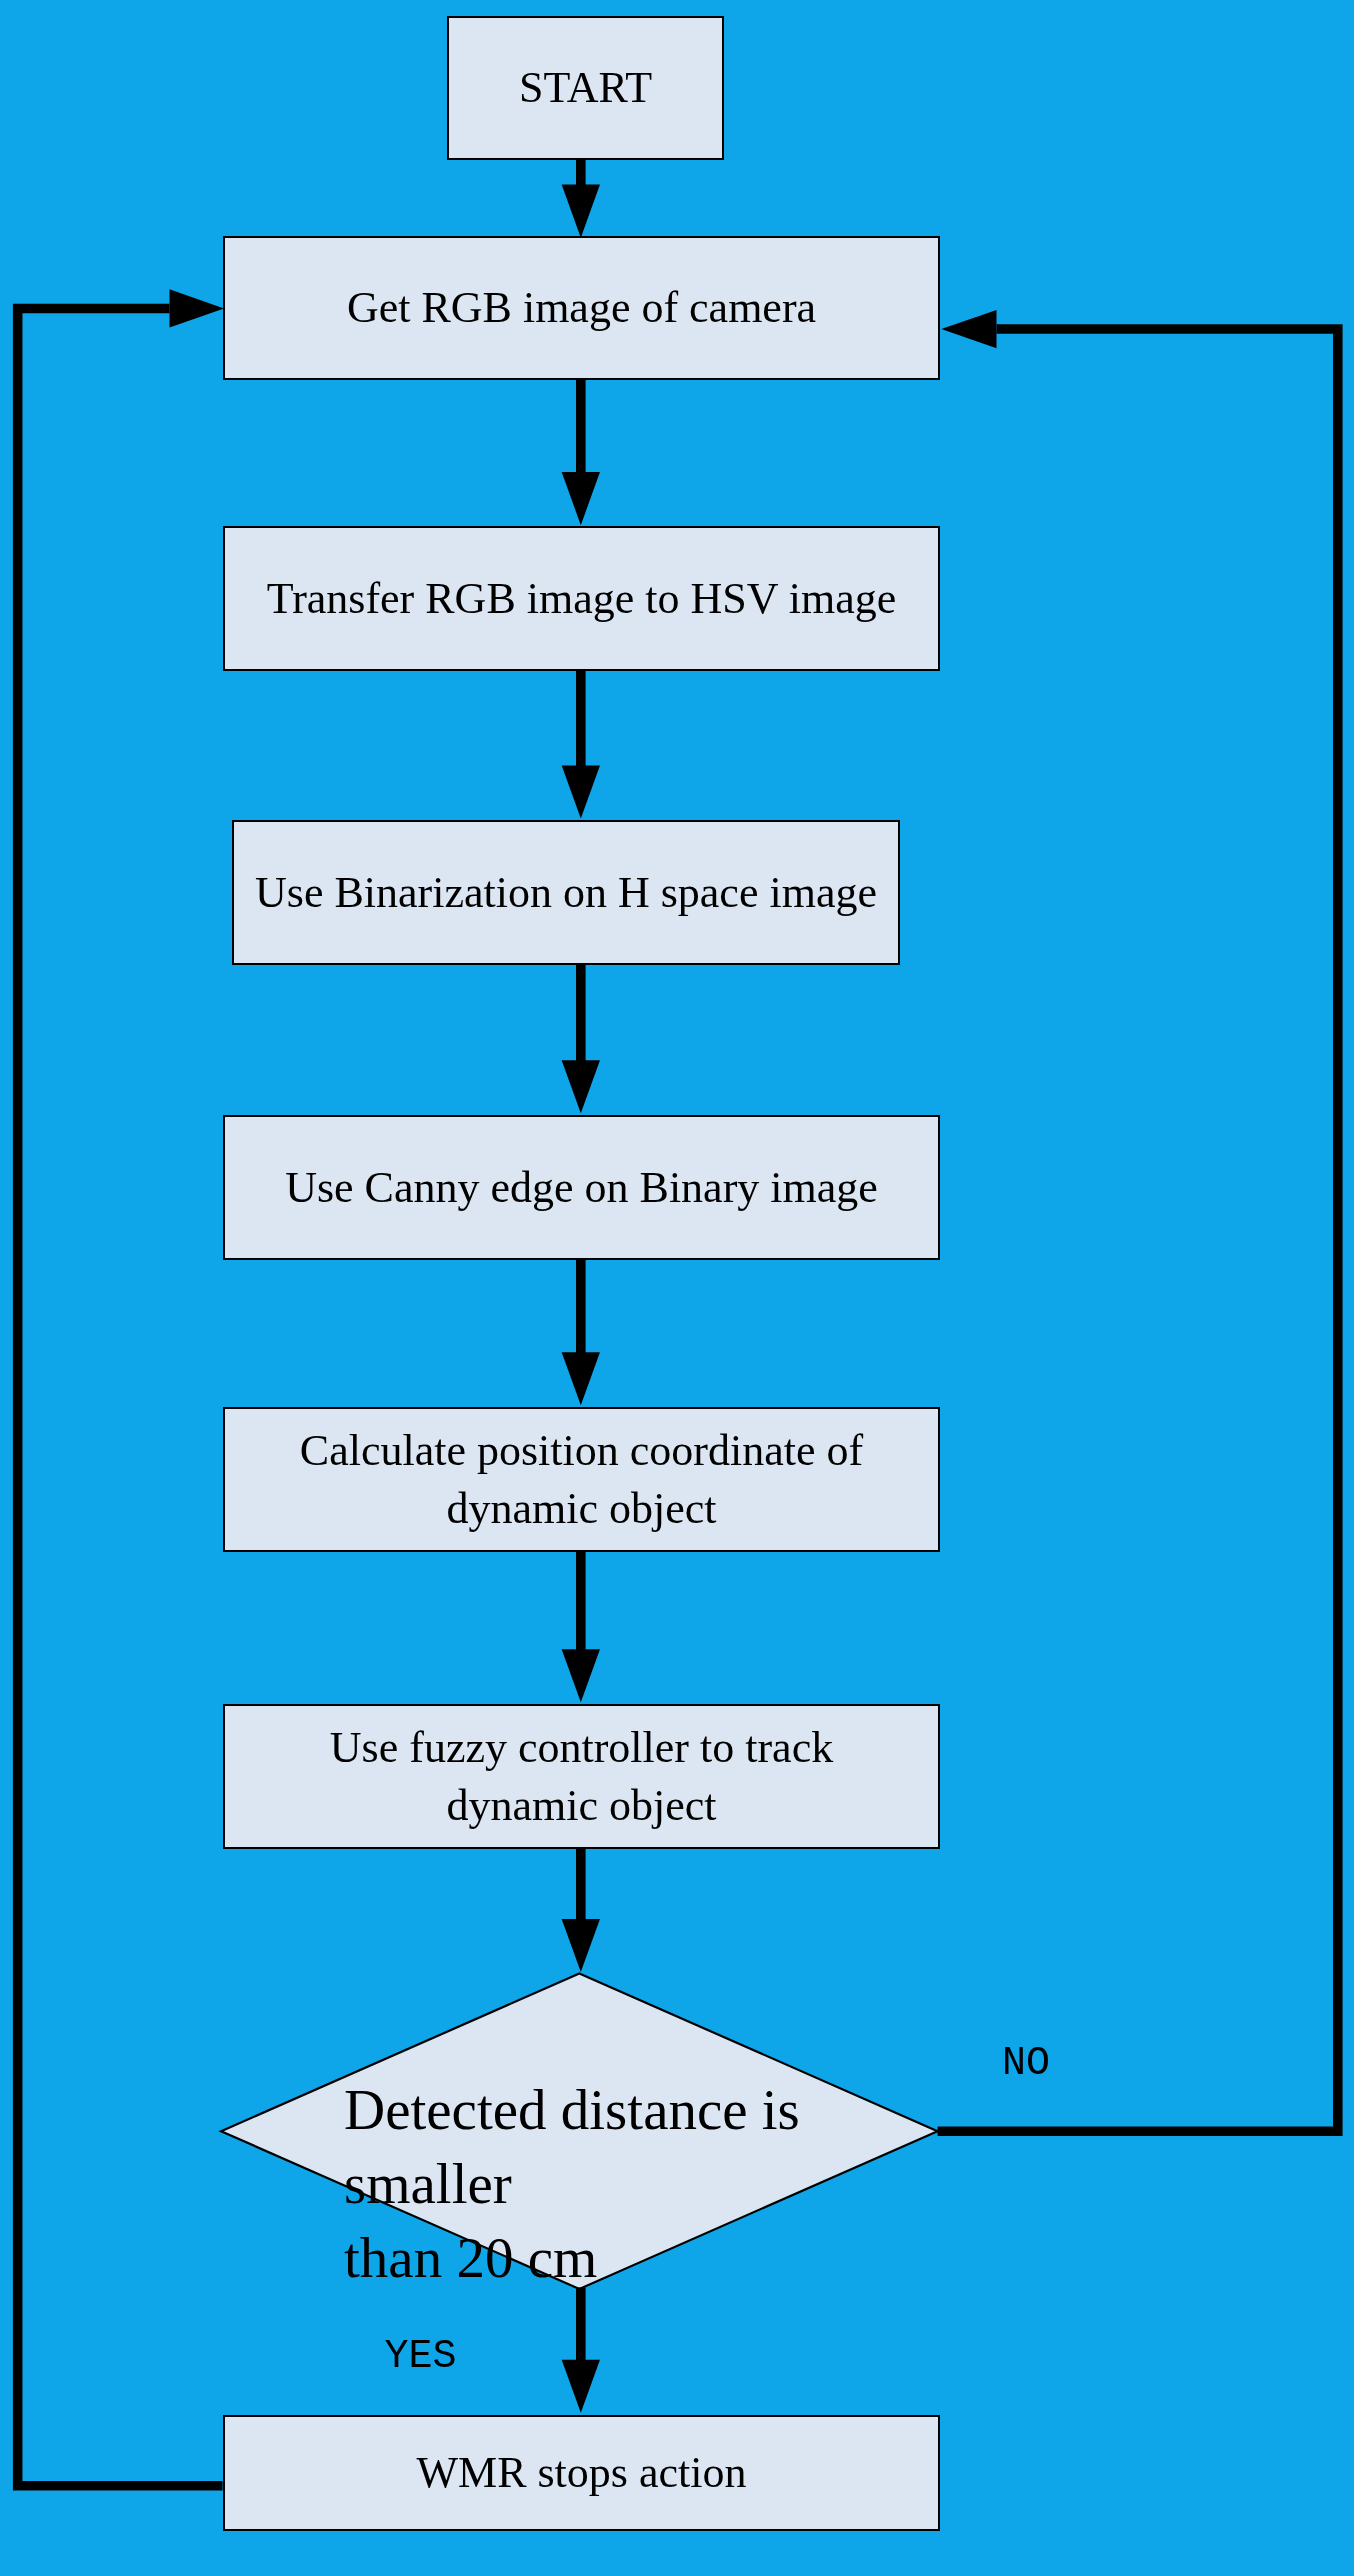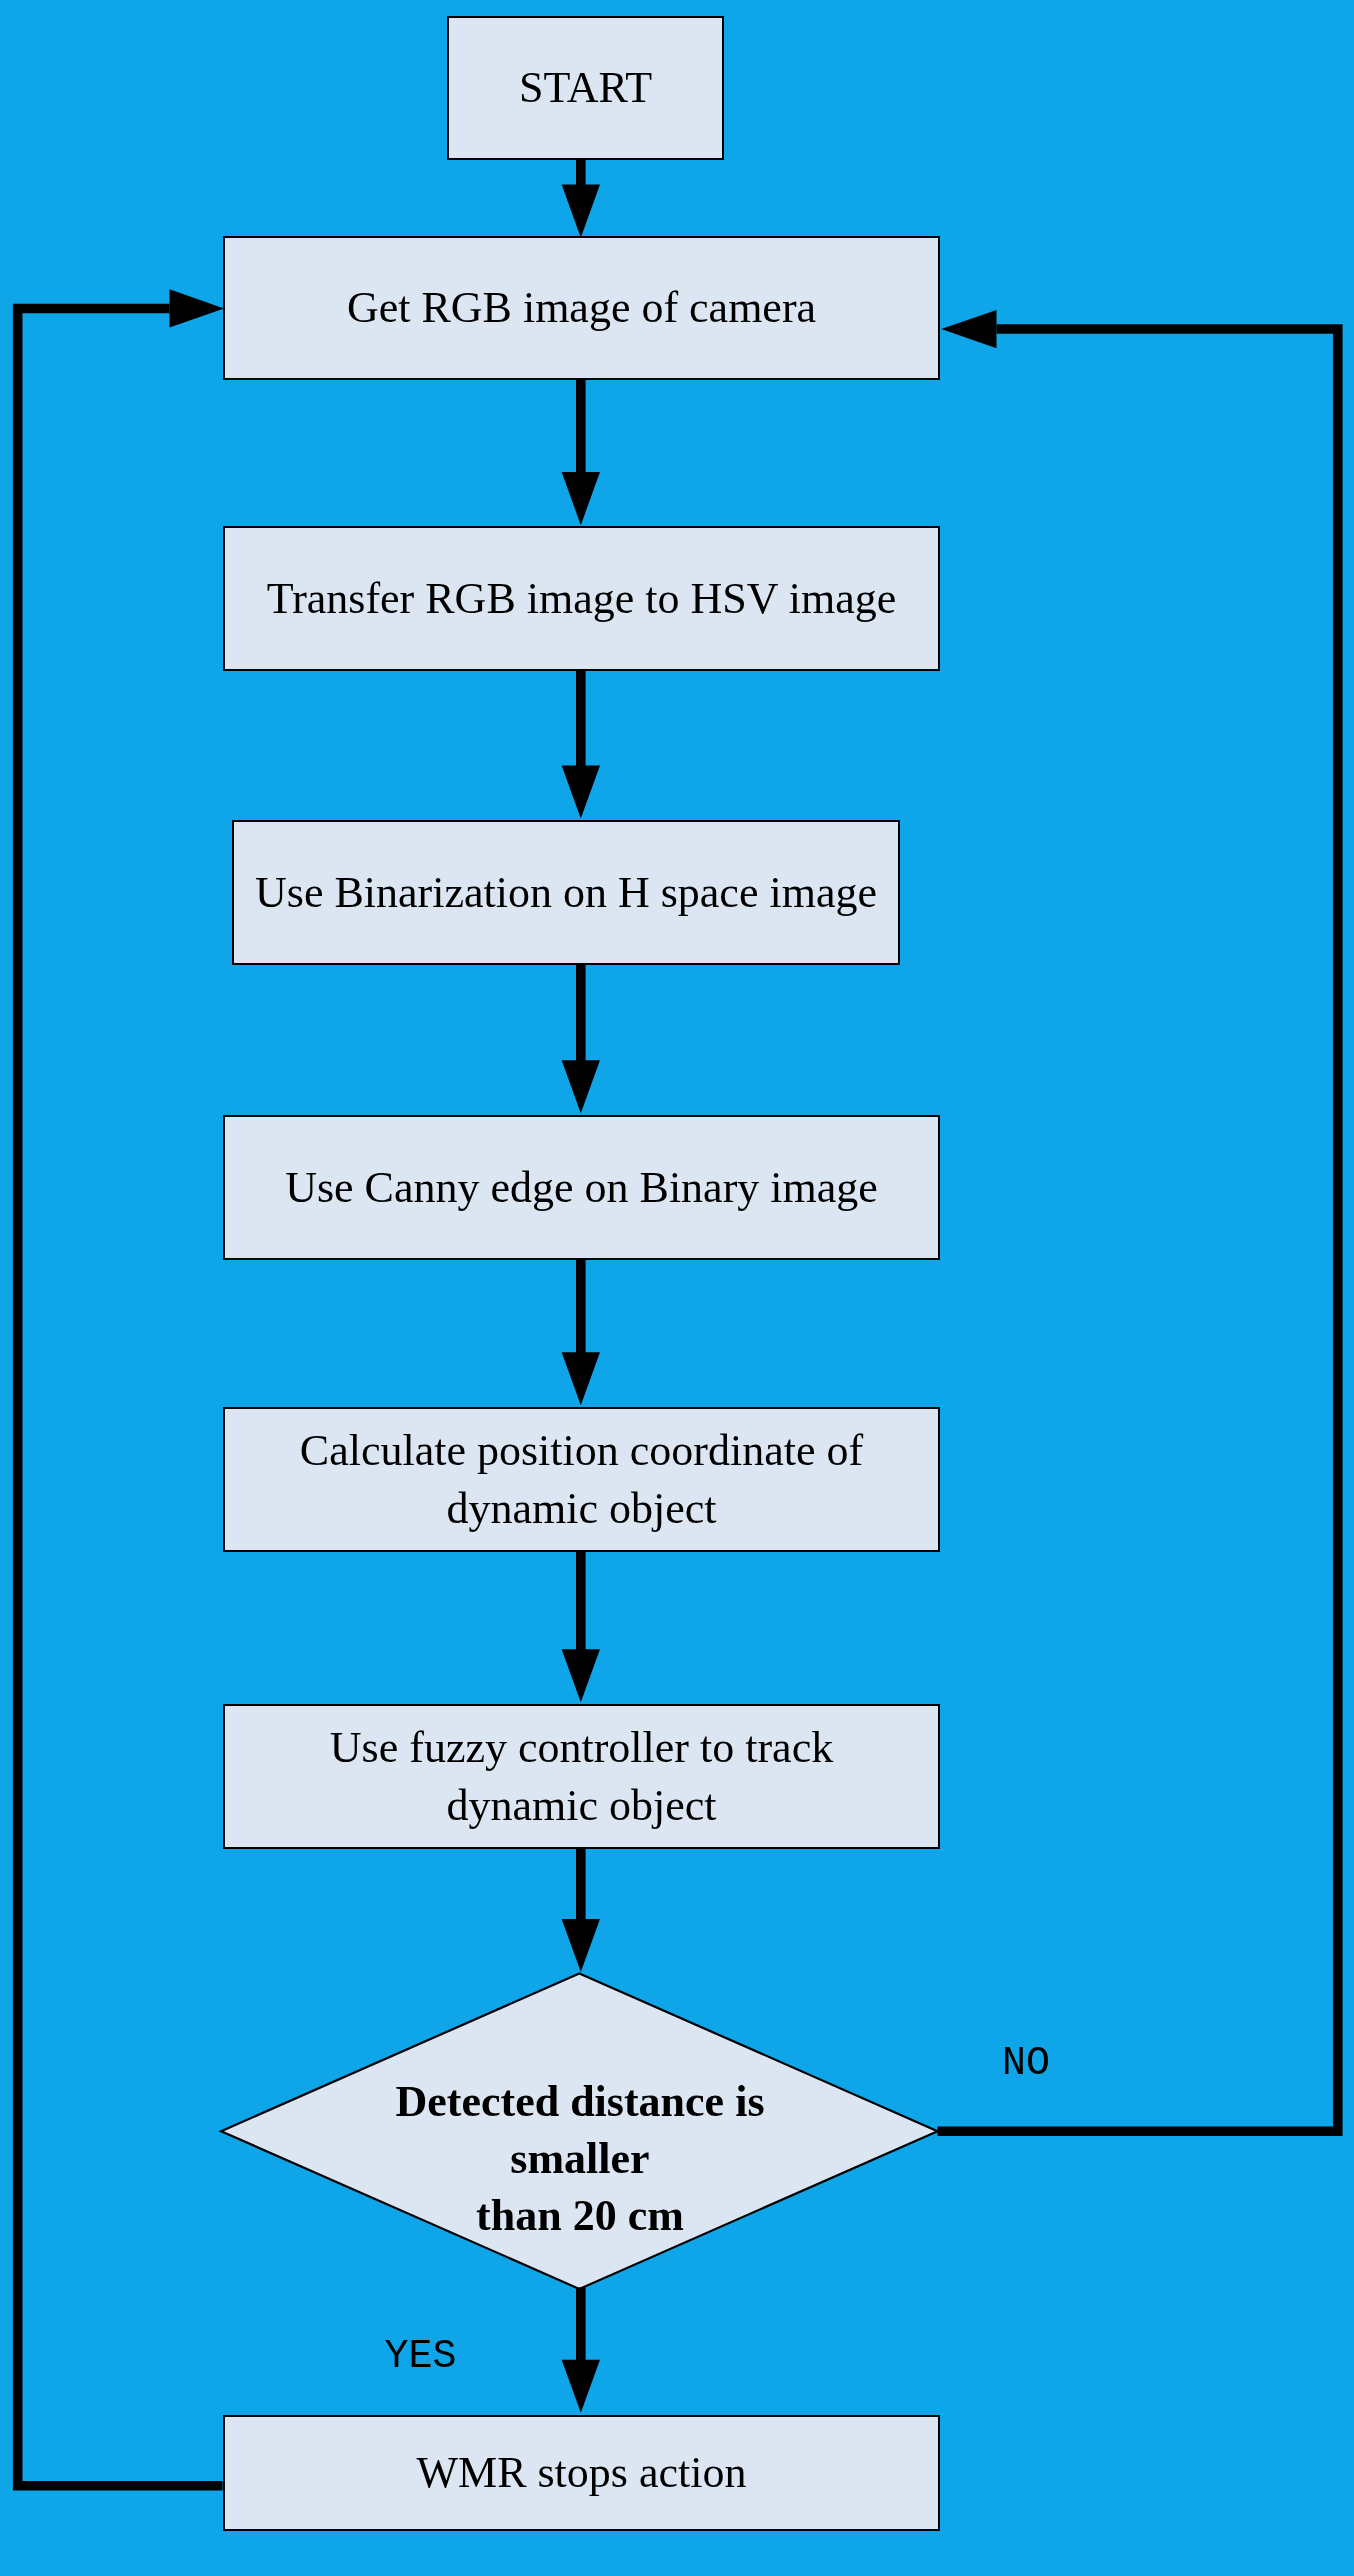--- a/index.html
+++ b/index.html
@@ -26,25 +26,23 @@
     display: flex;
     align-items: center;
     justify-content: center;
     text-align: center;
     font-size: 44px;
     line-height: 1.3;
     white-space: pre-line;
   }
   .floating-text {
     position: absolute;
-    font-size: 44px;
+    font-size: 57px;
     line-height: 1.3;
-    text-align: center;
     white-space: pre-line;
-    font-weight: bold;
   }
   .edge-label {
     position: absolute;
     font-size: 40px;
     text-align: center;
     font-family: Liberation Mono, monospace;
   }
 </style>
 </head>
 <body>

